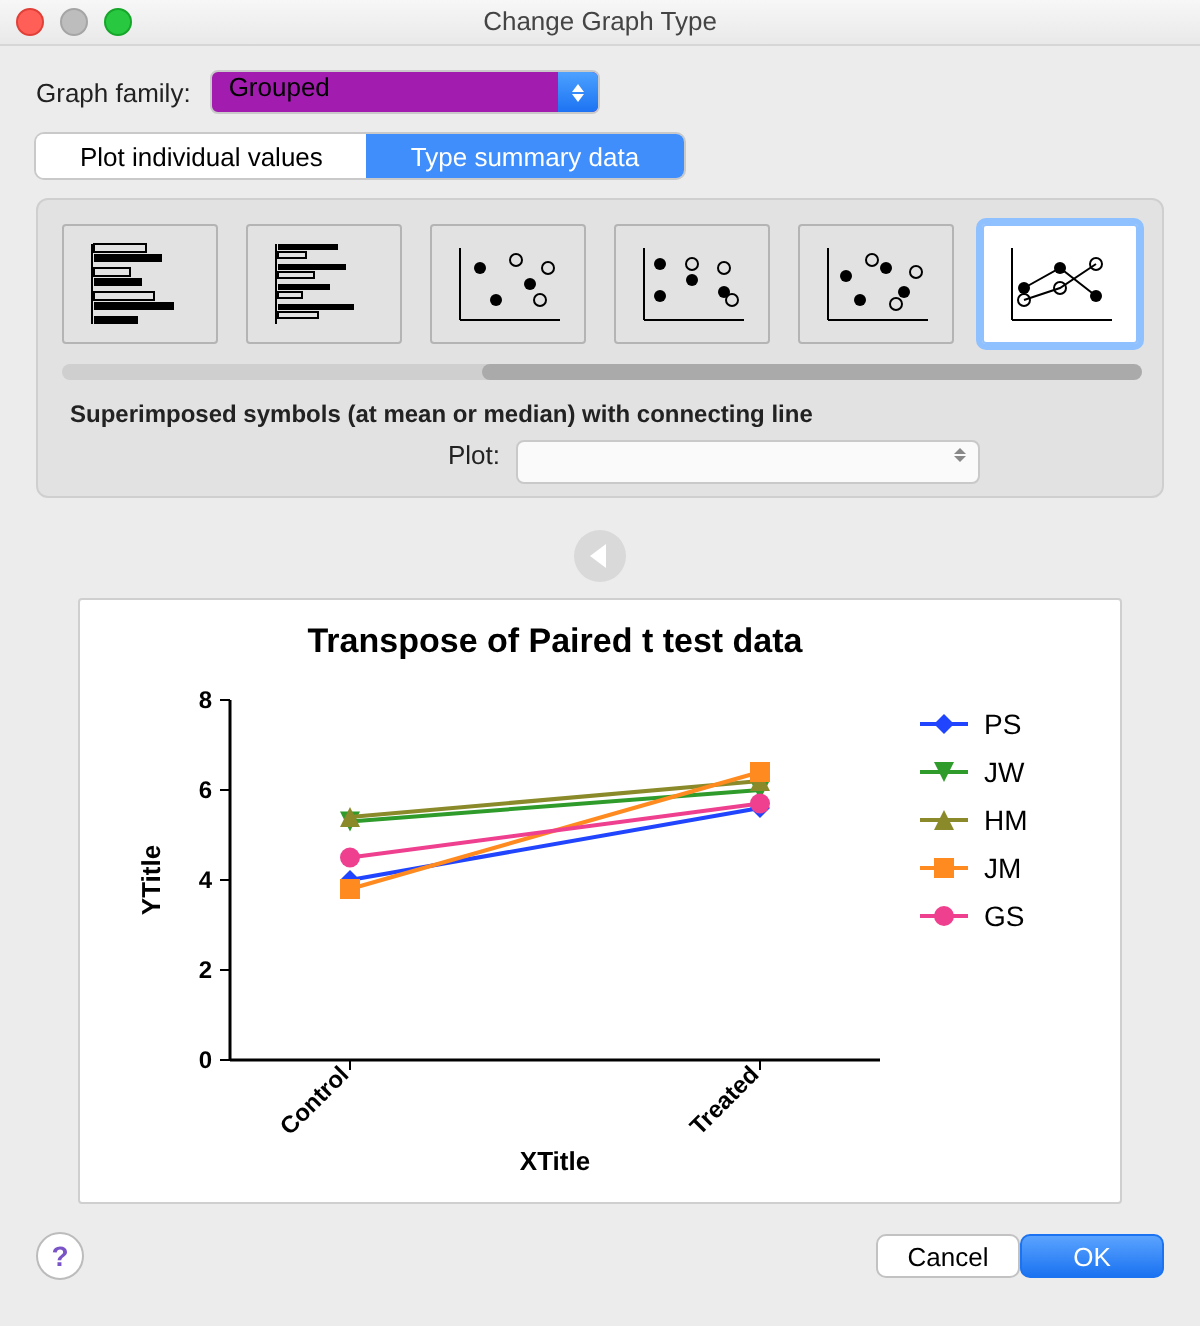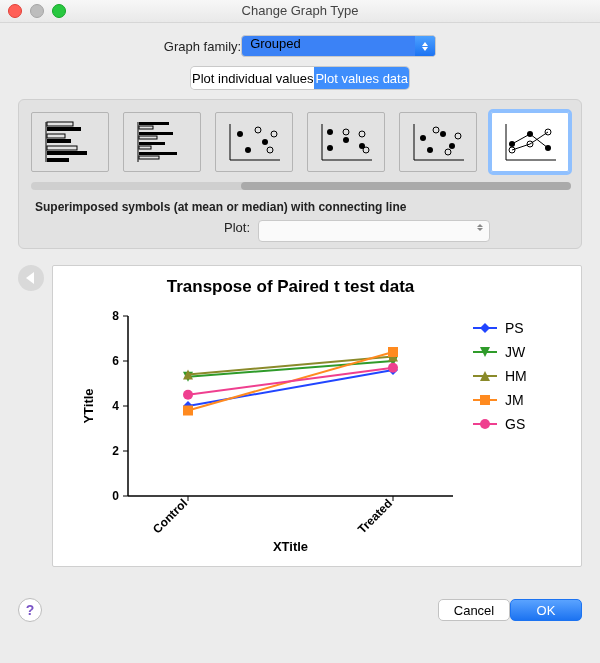--- a/index.html
+++ b/index.html
@@ -39,33 +39,33 @@
   .dot.yellow { background: #bdbdbd; border: 0.5px solid #a5a5a5; }
   .dot.green  { background: #28c840; border: 0.5px solid #16a62a; }
 
   .content {
     padding: 12px 18px 0 18px;
   }
 
   .row {
     display: flex;
     align-items: center;
-    justify-content: center;
+    gap: 10px;
     margin-bottom: 10px;
   }
   .label {
     text-align: right;
   }
   .popup {
     appearance: none;
     width: 195px;
     height: 22px;
     border: 1px solid #c9c9c9;
     border-radius: 4px;
-    background: #3b82f6;
+    background: #a21caf;
     padding: 0 26px 13px 8px;
     font-size: 13px;
     position: relative;
     text-align: left;
   }
   .popup-wrap {
     position: relative;
   }
   .popup-caret {
     position: absolute;
@@ -92,21 +92,21 @@
 
   .seg {
     display: inline-flex;
     border-radius: 4px;
     overflow: hidden;
     height: 22px;
     box-shadow: 0 0 0 1px #c9c9c9;
   }
   .seg button {
     border: none;
-    padding: 0 1px;
+    padding: 0 22px;
     font-size: 13px;
     background: #fff;
     cursor: pointer;
   }
   .seg button.active {
     background: #3f8efc;
     color: #fff;
   }
 
   .panel {
@@ -184,23 +184,25 @@
     top: 3px;
     display: flex;
     flex-direction: column;
     gap: 1px;
   }
   .tiny-caret .tri { width:0;height:0;border-left:3px solid transparent;border-right:3px solid transparent; }
   .tiny-caret .up { border-bottom:3px solid #888; }
   .tiny-caret .down { border-top:3px solid #888; }
 
   .preview-wrap {
-    margin: 16px 0 17px 0;
-    display: flex;
+    margin: 16px 0 0 0;
+    display: flex;
+    align-items: center;
     gap: 8px;
+    flex-direction: column;
   }
   .nav-arrow {
     width: 26px;
     height: 26px;
     border-radius: 50%;
     background: #d9d9d9;
     display: flex;
     align-items: center;
     justify-content: center;
     flex: 0 0 auto;
@@ -278,21 +280,21 @@
       <div class="popup-caret">
         <div class="tri up"></div>
           <div class="tri down"></div>
       </div>
     </div>
   </div>
 
   <div class="row">
     <div class="seg">
       <button>Plot individual values</button>
-      <button class="active">Plot values data</button>
+      <button class="active">Type summary data</button>
     </div>
   </div>
 
   <div class="panel">
     <div class="thumbs">
 
       <div class="thumb">
         <svg width="60" height="44">
           <line x1="6" y1="2" x2="6" y2="42" stroke="#000"></line>
 

